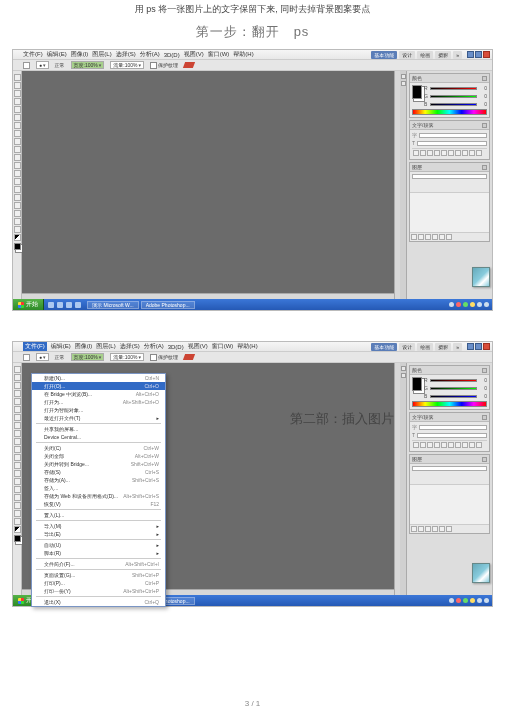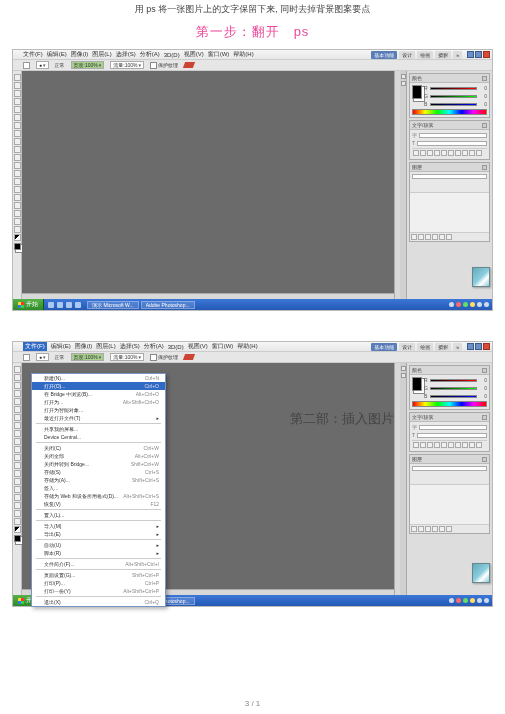--- a/index.html
+++ b/index.html
@@ -15,21 +15,21 @@
   .page-title {
     text-align: center;
     font-size: 9px;
     padding: 3px 8px;
     color: #444;
   }
   .step-title {
     text-align: center;
     font-size: 13px;
     padding: 4px 0 8px;
-    color: #ec4899;
+    color: #737373;
     letter-spacing: 1px;
   }
   .screenshot {
     width: 481px;
     margin: 0 auto 30px;
     border: 1px solid #bbb;
     background: #ece9d8;
     font-size: 6px;
     position: relative;
   }

